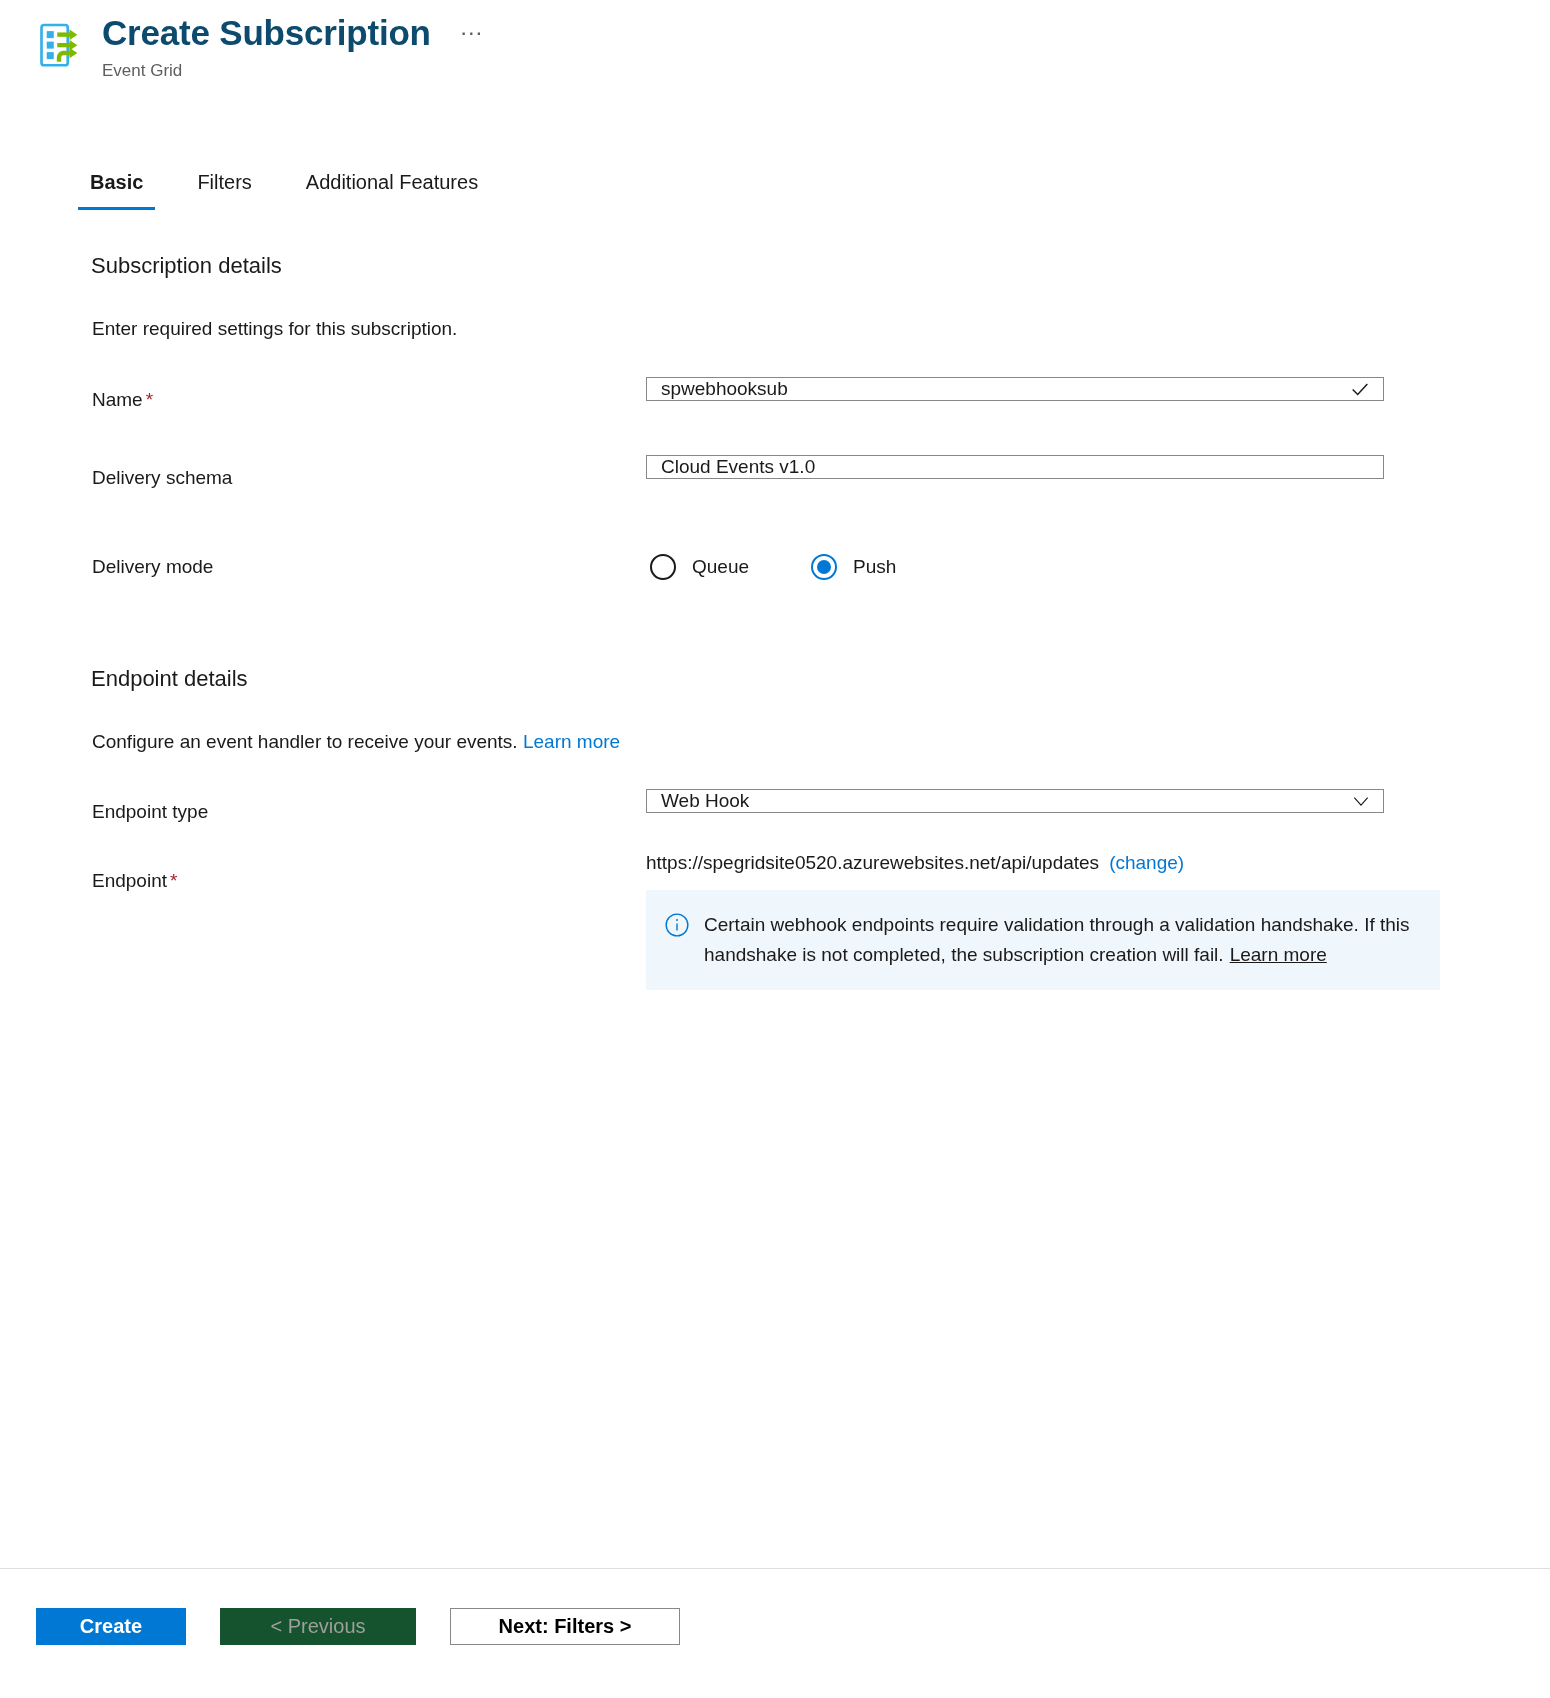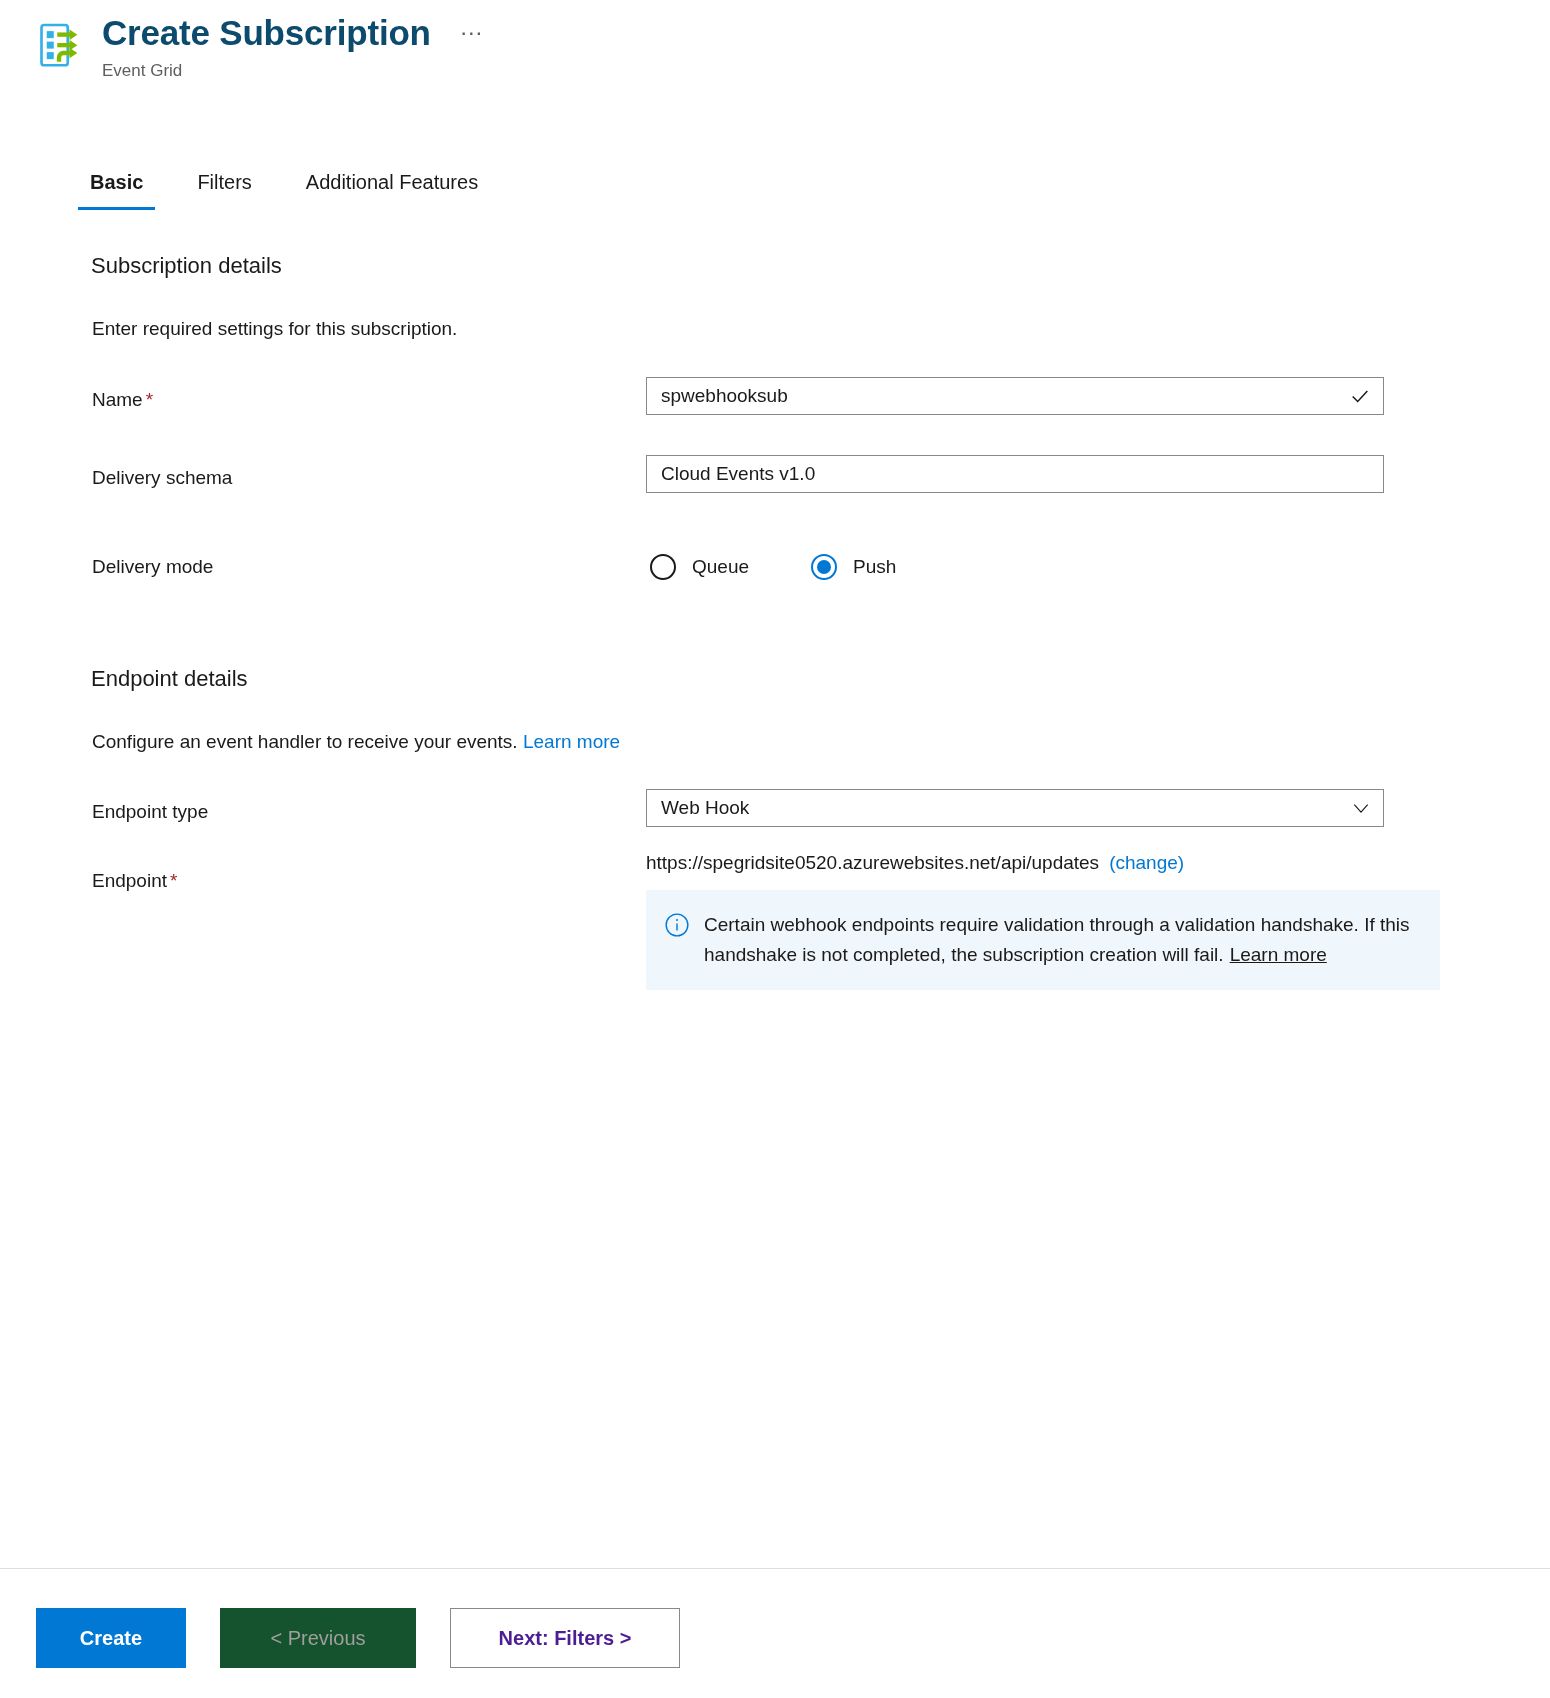--- a/index.html
+++ b/index.html
@@ -132,21 +132,21 @@
     font-size: 19px;
   }
 
   .control {
     position: absolute;
     left: 646px;
     width: 738px;
   }
   .textbox {
     width: 100%;
-    height: 38px;
+    height: 24px;
     border: 1px solid #8a8886;
     background: #ffffff;
     display: flex;
     align-items: center;
     padding: 0 12px 0 14px;
     font-size: 19px;
     color: #1b1a19;
   }
   .textbox .value {
     flex: 1;
@@ -262,21 +262,21 @@
   }
   .footer {
     position: absolute;
     left: 36px;
     top: 1608px;
     display: flex;
     align-items: center;
     gap: 34px;
   }
   .btn {
-    height: 60px;
+    height: 37px;
     font-size: 20px;
     font-weight: 600;
     display: inline-flex;
     align-items: center;
     justify-content: center;
     cursor: pointer;
     font-family: "Liberation Sans", sans-serif;
     border: 1px solid transparent;
   }
   .btn-primary {
@@ -288,21 +288,21 @@
   .btn-disabled {
     background: #14532d;
     color: #a19f9d;
     min-width: 196px;
     padding: 0 20px;
     cursor: default;
     font-weight: 400;
   }
   .btn-default {
     background: #ffffff;
-    color: #4c1d95;
+    color: #000000;
     border: 1px solid #8a8886;
     min-width: 230px;
     padding: 0 20px;
   }
 </style>
 </head>
 <body>
 
 <div class="header">
   <div class="header-row">

